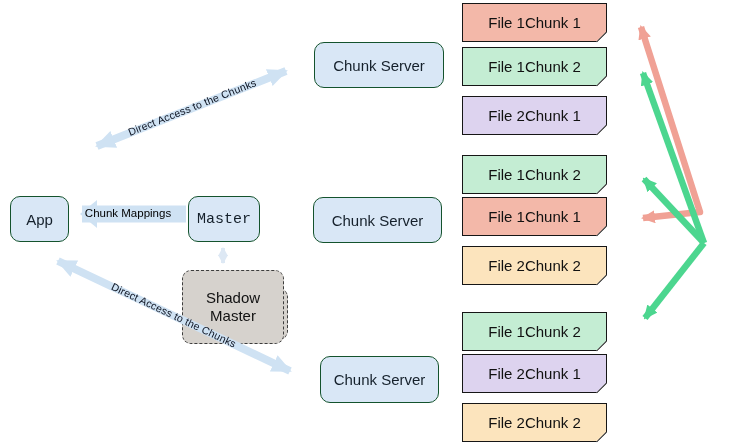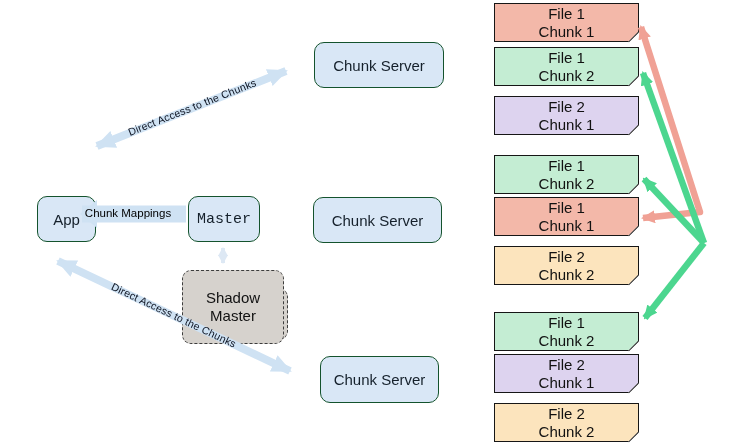--- a/index.html
+++ b/index.html
@@ -24,23 +24,23 @@
     position:absolute; width:78px; height:50px;
     border:1.6px dashed #3d3d3d; border-radius:9px;
   }
   #shadow1 { left:182px; top:270px; display:flex; align-items:center; justify-content:center;
              text-align:center; font-size:15px; line-height:18px; padding:11px; z-index:3; }
   #shadow2 { left:195px; top:279px; z-index:2; }
   #shadow3 { left:208px; top:288px; z-index:1; }
 
   
   .chunk {
-    position:absolute; left:494px; width:143px; height:37px;
+    position:absolute; left:462px; width:143px; height:37px;
     border:1.5px solid #161616;
-    display:flex; flex-direction:column; align-items:center; justify-content:center;
+    display:flex; flex-direction:row; align-items:center; justify-content:center;
     font-size:15px; line-height:18px; color:#111; z-index:2;
   }
   .fold {
     position:absolute; width:14px; height:14px; right:-8px; bottom:-8px;
     background:#ffffff; transform:rotate(45deg);
     border-left:1.6px solid #161616;
   }
 
   
   .rot-label {
@@ -54,21 +54,21 @@
     font-size:11.5px; color:#000; z-index:5;
   }
 
   svg.overlay { position:absolute; left:0; top:0; z-index:4; pointer-events:none; }
 </style>
 </head>
 <body>
 
 <div class="canvas">
 
-  <div class="node" id="app" style="background: rgb(217, 231, 246); margin-left: 27px;">
+  <div class="node" id="app" style="background: rgb(217, 231, 246);">
     <span>App</span>
   </div>
   <div class="node" id="master" style="background: rgb(217, 231, 246);">
     <span>Master</span>
   </div>
 
   <div class="shadow-card" id="shadow3" style="background: rgb(214, 210, 205);"></div>
   <div class="shadow-card" id="shadow2" style="background: rgb(214, 210, 205);"></div>
   <div class="shadow-card" id="shadow1" style="background: rgb(214, 210, 205);">
     <span>Shadow Master</span>

